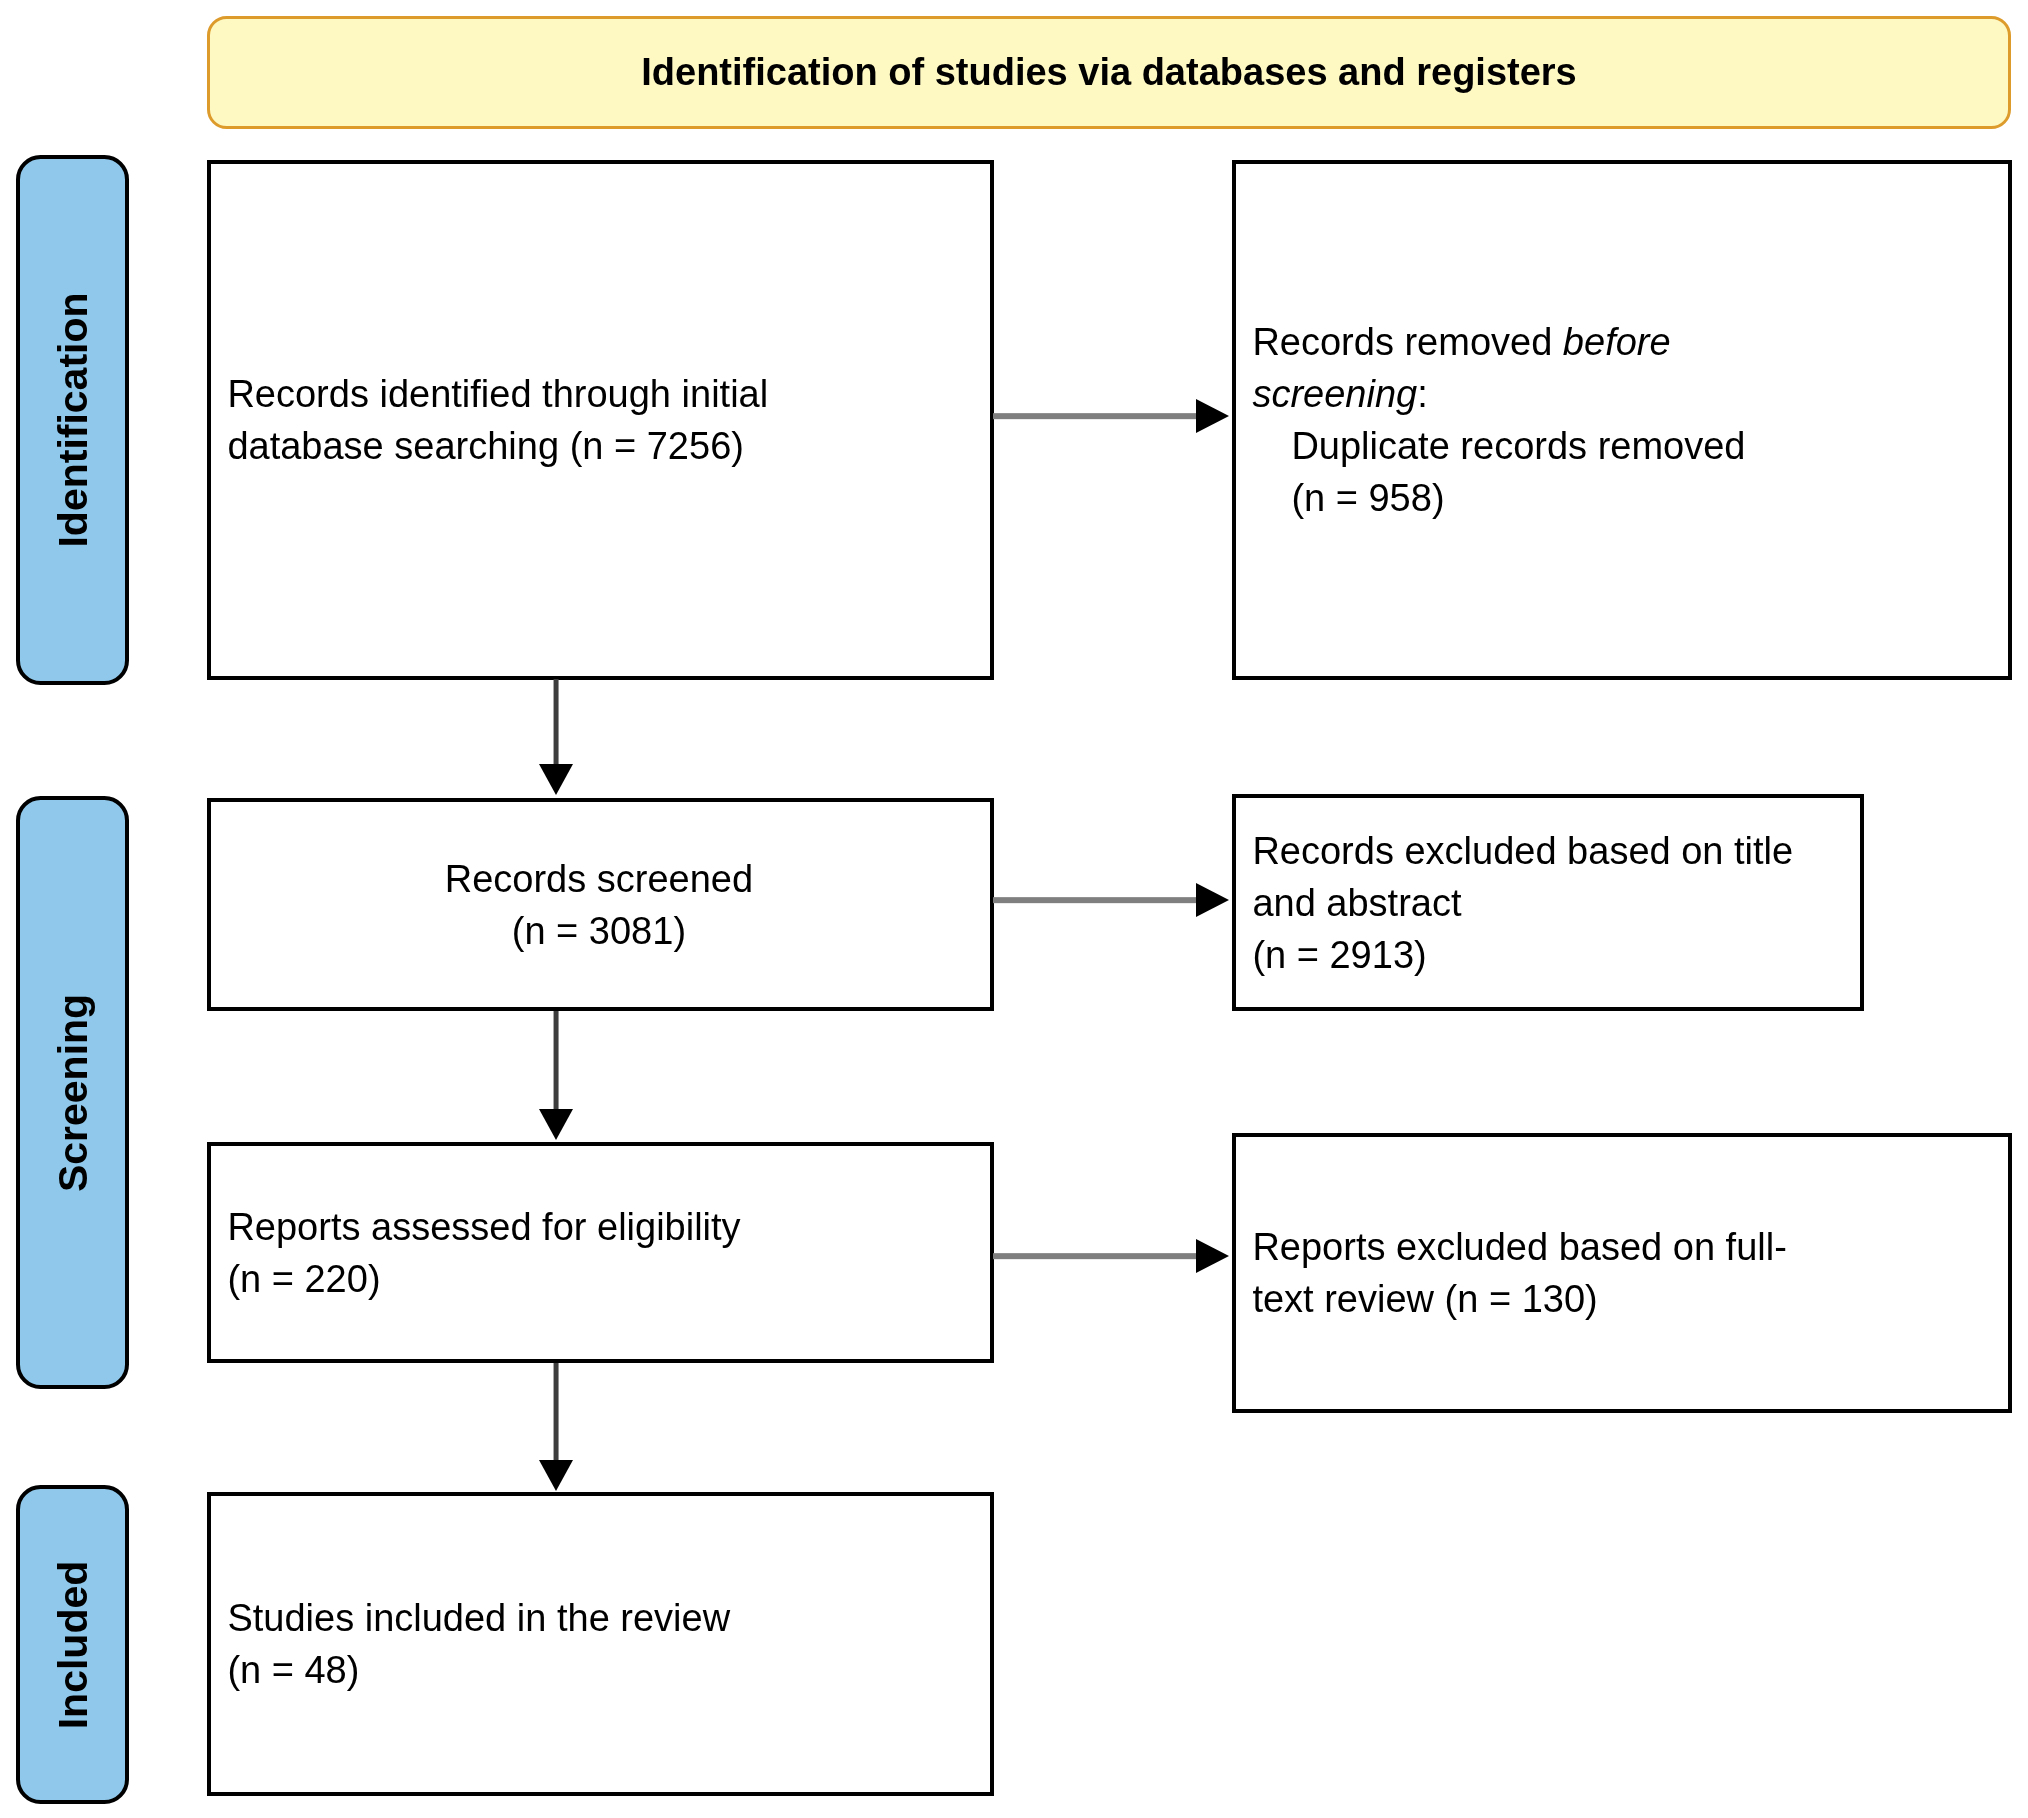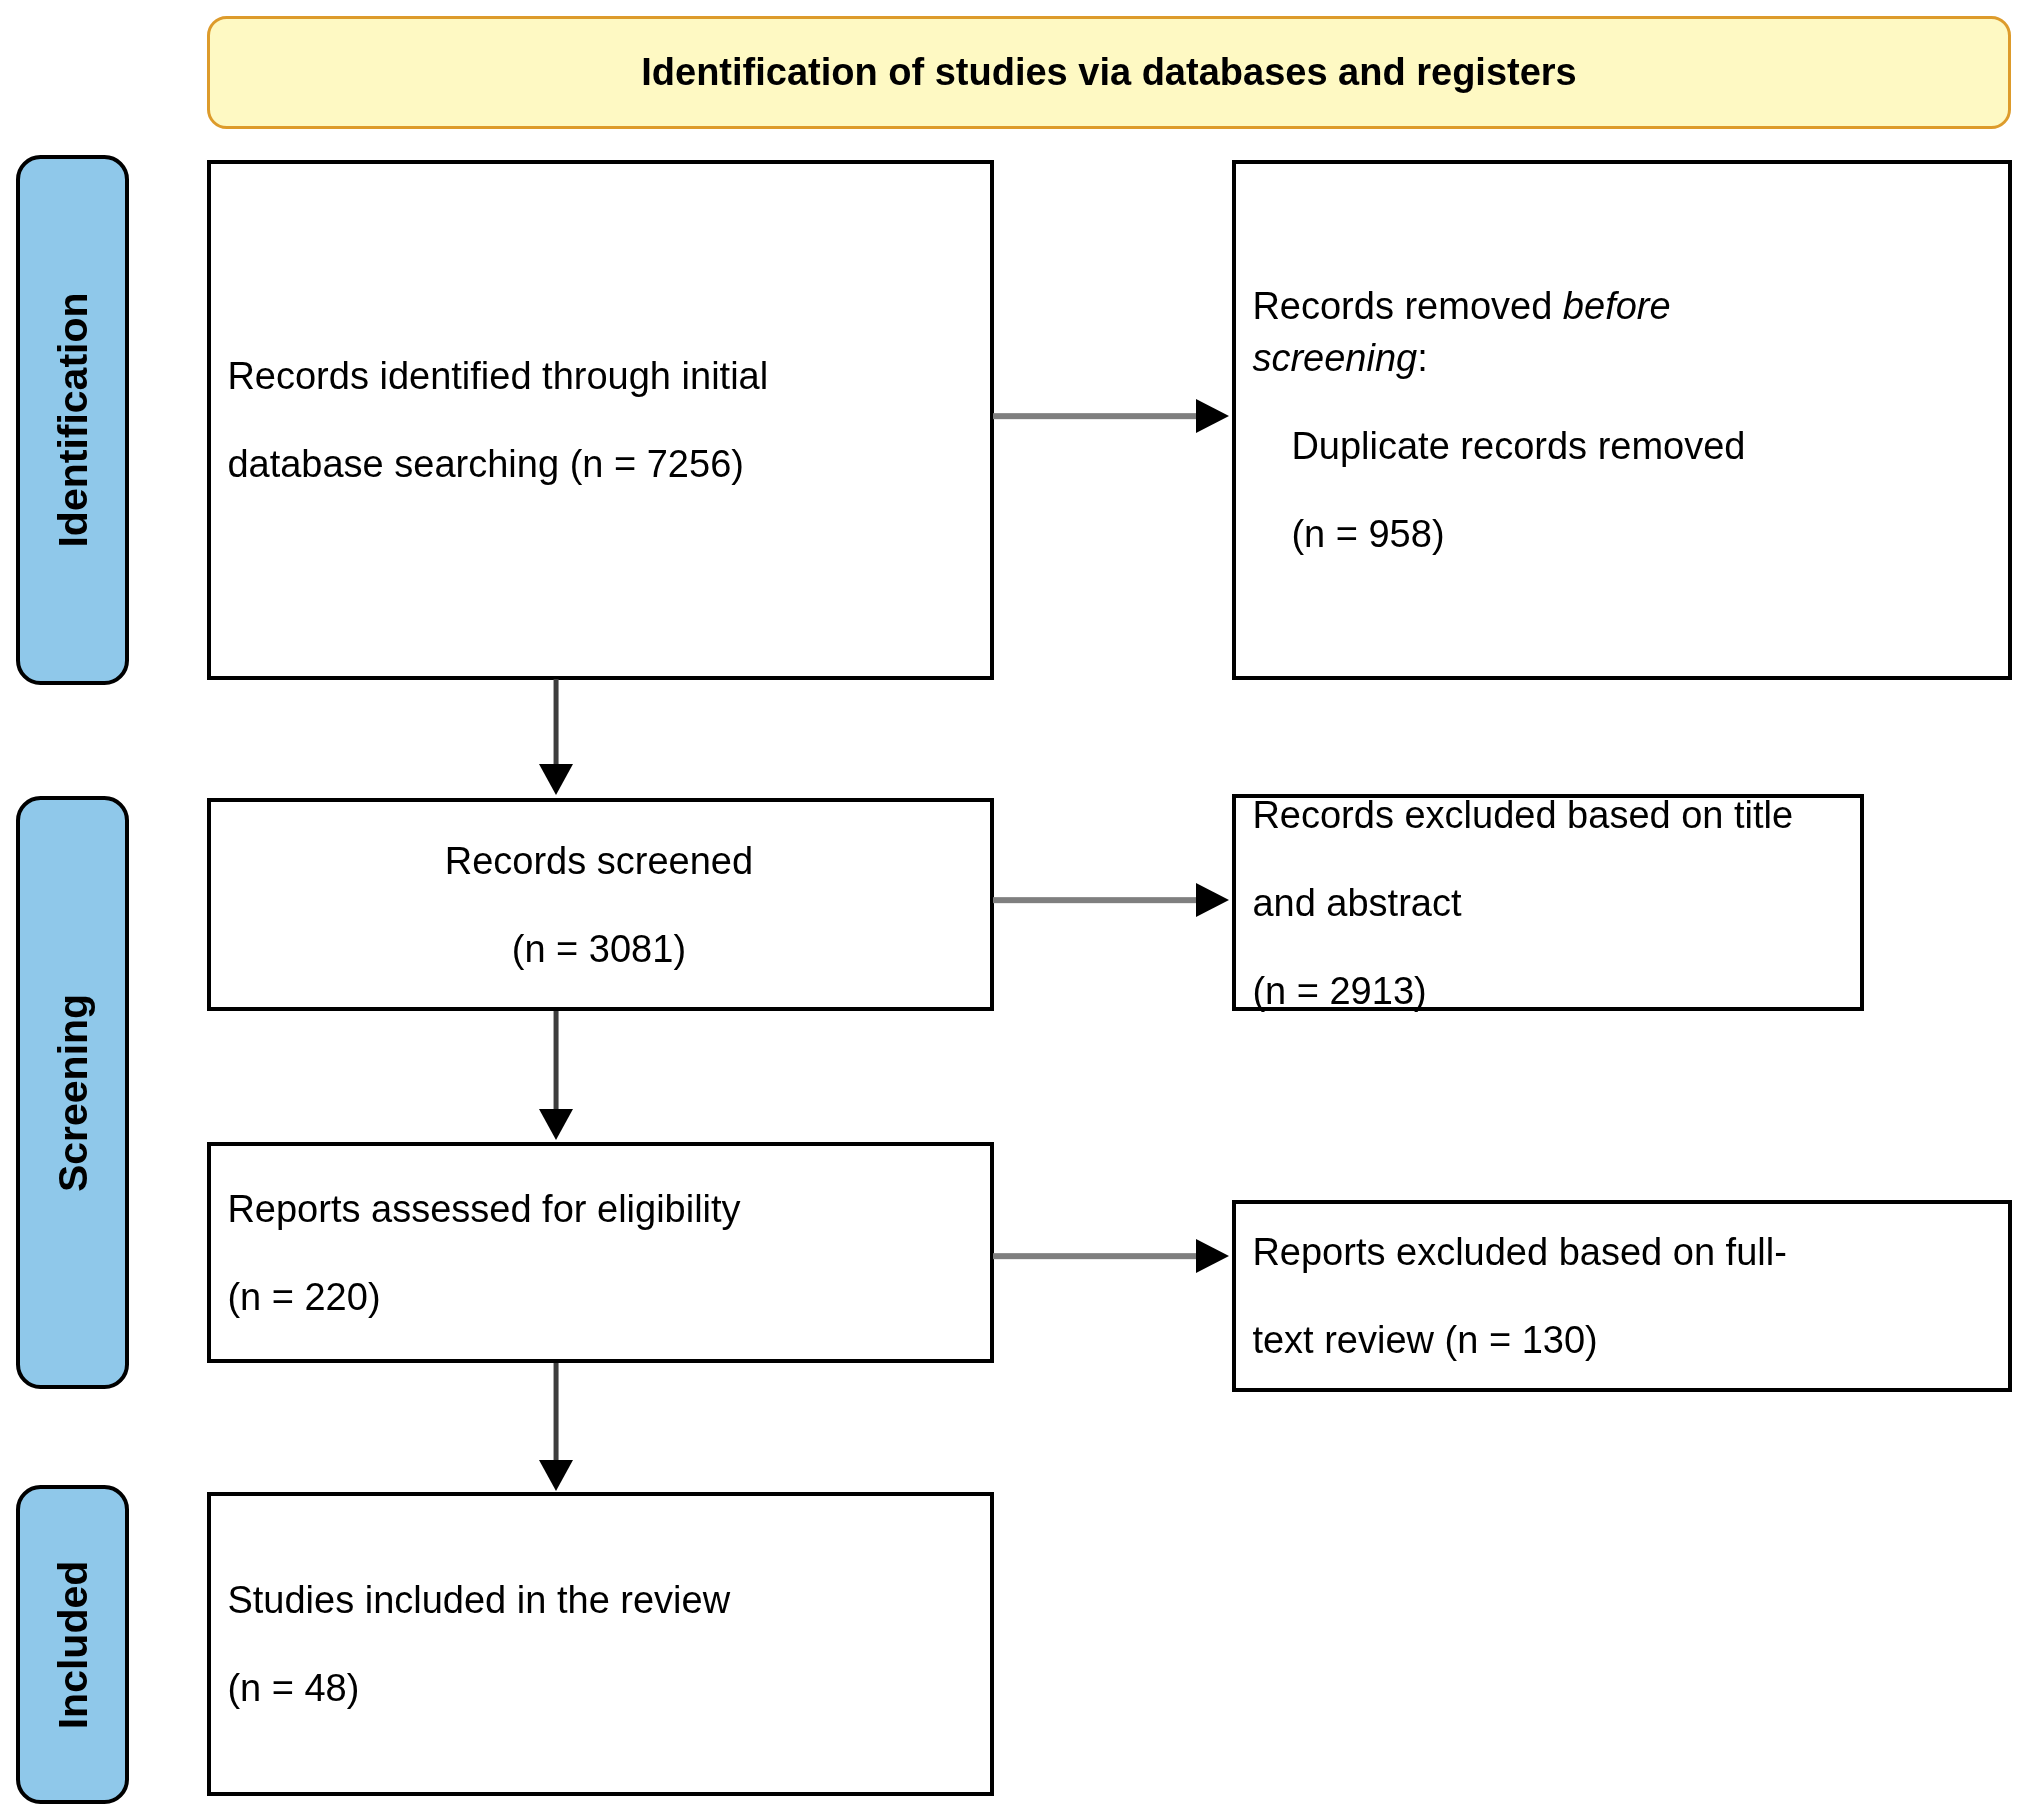--- a/index.html
+++ b/index.html
@@ -46,29 +46,29 @@
   .stage-included       { top: 1485px; height: 319px; }
 
   
   .fbox {
     position: absolute;
     box-sizing: border-box;
     background: #fff;
     border: 4.9px solid #000;
     display: flex; flex-direction: column; justify-content: center;
     padding-left: 16.4px; padding-right: 19.6px;
-    font-size: 38px; line-height: 52px; gap: 36px;
+    font-size: 38px; line-height: 52px;
   }
   .box-b1 { left: 207px;  top: 160px;  width: 787px; height: 520px; }
   .box-b2 { left: 207px;  top: 798px;  width: 787px; height: 213px; text-align: center; }
   .box-b3 { left: 207px;  top: 1142px; width: 787px; height: 221px; }
   .box-b4 { left: 207px;  top: 1492px; width: 787px; height: 304px; }
   .box-r1 { left: 1232px; top: 160px;  width: 780px; height: 520px; }
   .box-r2 { left: 1232px; top: 794px;  width: 632px; height: 217px; }
-  .box-r3 { left: 1232px; top: 1200px; width: 780px; height: 192px; }
+  .box-r3 { left: 1232px; top: 1133px; width: 780px; height: 280px; }
 
   .para  { max-width: 524px; }
   .ital  { font-style: italic; }
   .indent { margin-left: 39px; }
 
   
   .harrow { position: absolute; height: 34px; }
   .harrow .shaft {
     position: absolute; left: 0; right: 29.5px; top: 50%;
     transform: translateY(-50%);

